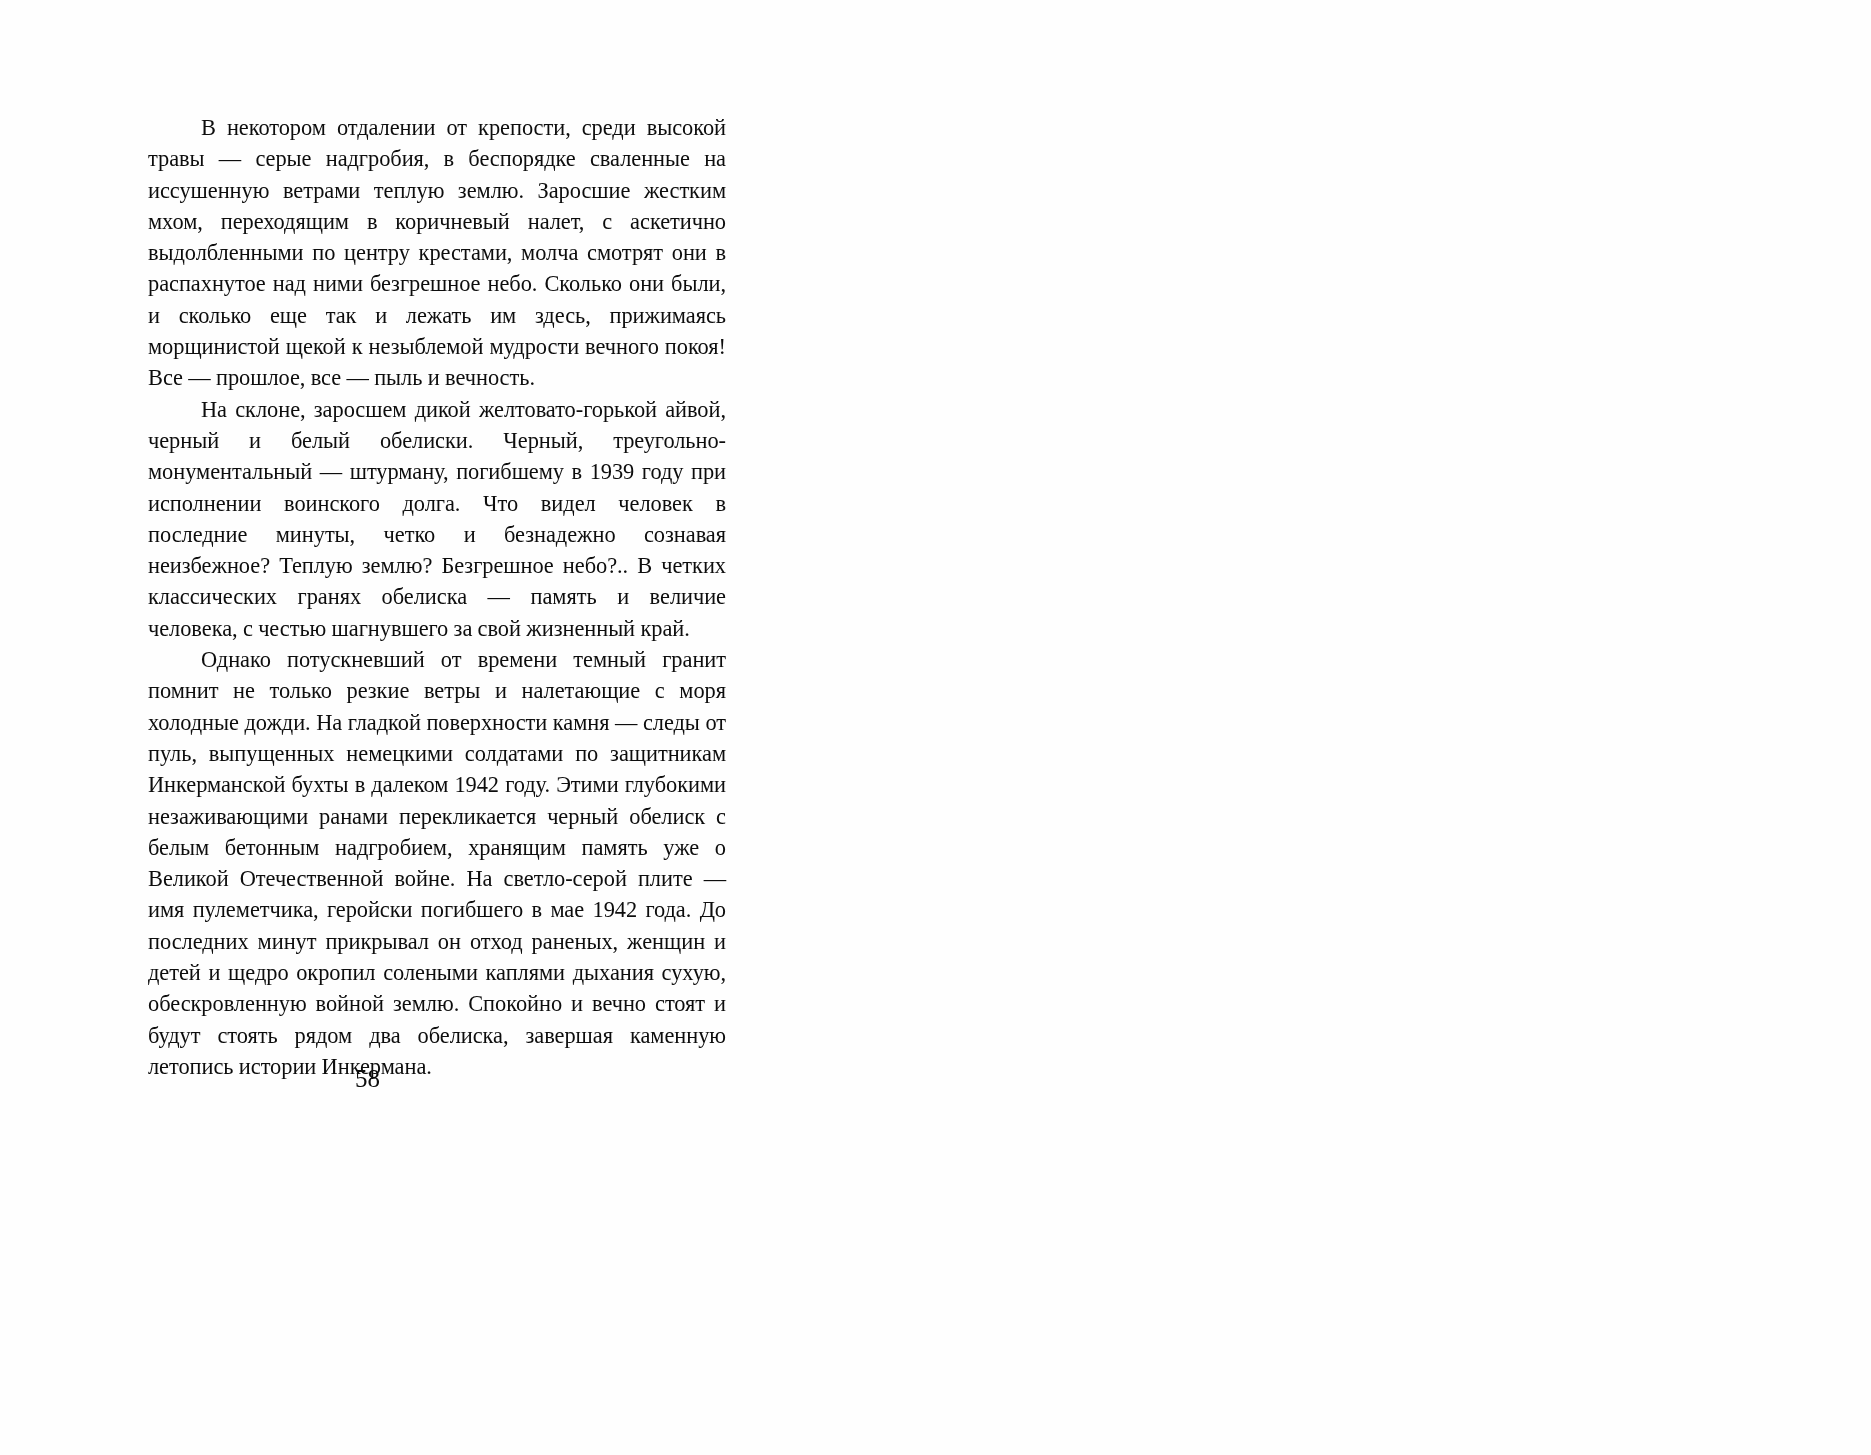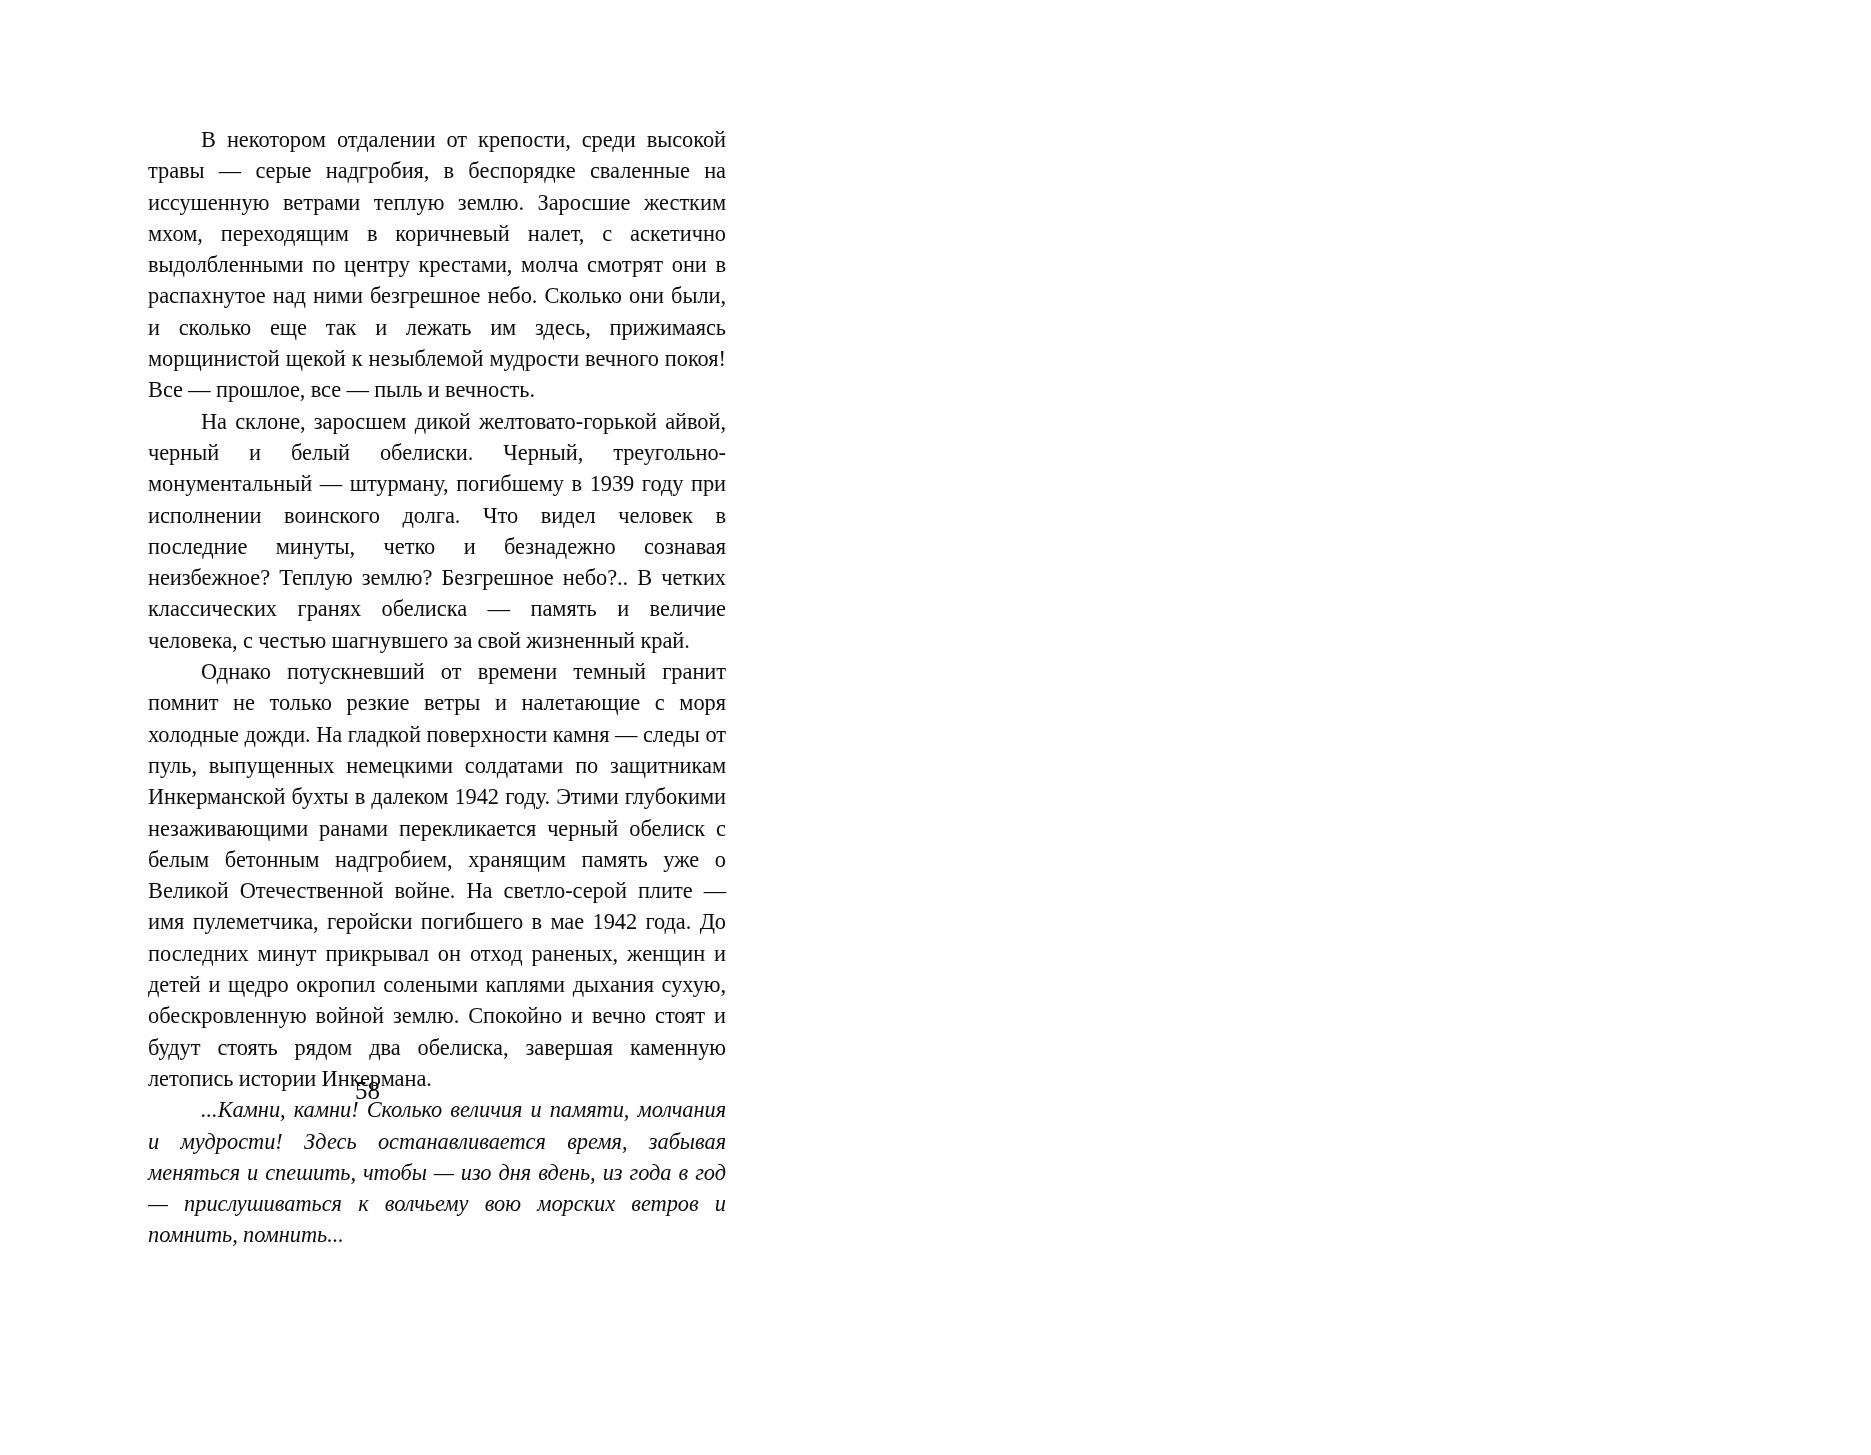--- a/index.html
+++ b/index.html
@@ -15,21 +15,21 @@
     overflow: hidden;
   }
   .spread {
     position: relative;
     width: 1871px;
     height: 1455px;
     background: #fefefe;
   }
   .page {
     position: absolute;
-    top: 12px;
+    top: 0;
     height: 1199px;
   }
   .page-left  { left: 0;   width: 935px; }
   .page-right { left: 936px; width: 935px; }
 
   .textblock-prose {
     position: absolute;
     left: 148px;
     top: 112px;
     width: 578px;
@@ -60,21 +60,20 @@
 <body>
 
 <div class="spread">
 
   <div class="page page-left">
 
     <div class="textblock-prose">
       <p>В некотором отдалении от крепости, среди высокой травы — серые надгробия, в беспорядке сваленные на иссушенную ветрами теплую землю. Заросшие жестким мхом, переходящим в коричневый налет, с аскетично выдолбленными по центру крестами, молча смотрят они в распахнутое над ними безгрешное небо. Сколько они были, и сколько еще так и лежать им здесь, прижимаясь морщинистой щекой к незыблемой мудрости вечного покоя! Все — прошлое, все — пыль и вечность.</p>
       <p>На склоне, заросшем дикой желтовато-горькой айвой, черный и белый обелиски. Черный, треугольно-монументальный — штурману, погибшему в 1939 году при исполнении воинского долга. Что видел человек в последние минуты, четко и безнадежно сознавая неизбежное? Теплую землю? Безгрешное небо?.. В четких классических гранях обелиска — память и величие человека, с честью шагнувшего за свой жизненный край.</p>
       <p>Однако потускневший от времени темный гранит помнит не только резкие ветры и налетающие с моря холодные дожди. На гладкой поверхности камня — следы от пуль, выпущенных немецкими солдатами по защитникам Инкерманской бухты в далеком 1942 году. Этими глубокими незаживающими ранами перекликается черный обелиск с белым бетонным надгробием, хранящим память уже о Великой Отечественной войне. На светло-серой плите — имя пулеметчика, геройски погибшего в мае 1942 года. До последних минут прикрывал он отход раненых, женщин и детей и щедро окропил солеными каплями дыхания сухую, обескровленную войной землю. Спокойно и вечно стоят и будут стоять рядом два обелиска, завершая каменную летопись истории Инкермана.</p>
-      <p class="italic">...Камни, камни! Сколько величия и памяти, молчания и мудрости! Здесь останавливается время, забывая меняться и спешить, чтобы — изо дня вдень, из года в год — прислушиваться к волчьему вою морских ветров и помнить, помнить...</p>
     </div>
 
     <div class="folio folio-left">58</div>
   </div>
 
   <div class="page page-right">
 
     
 
     

